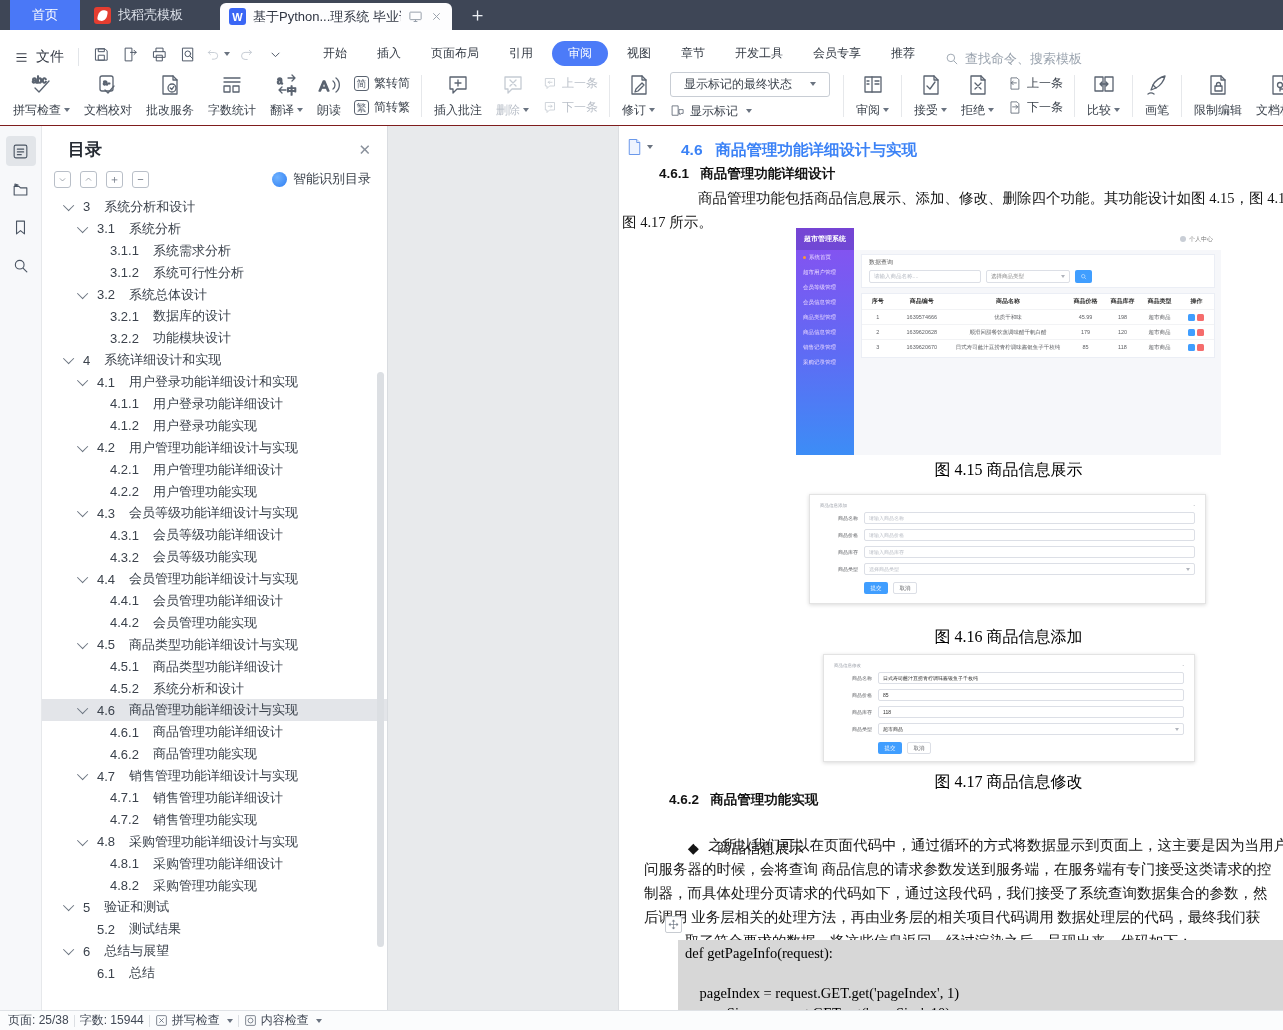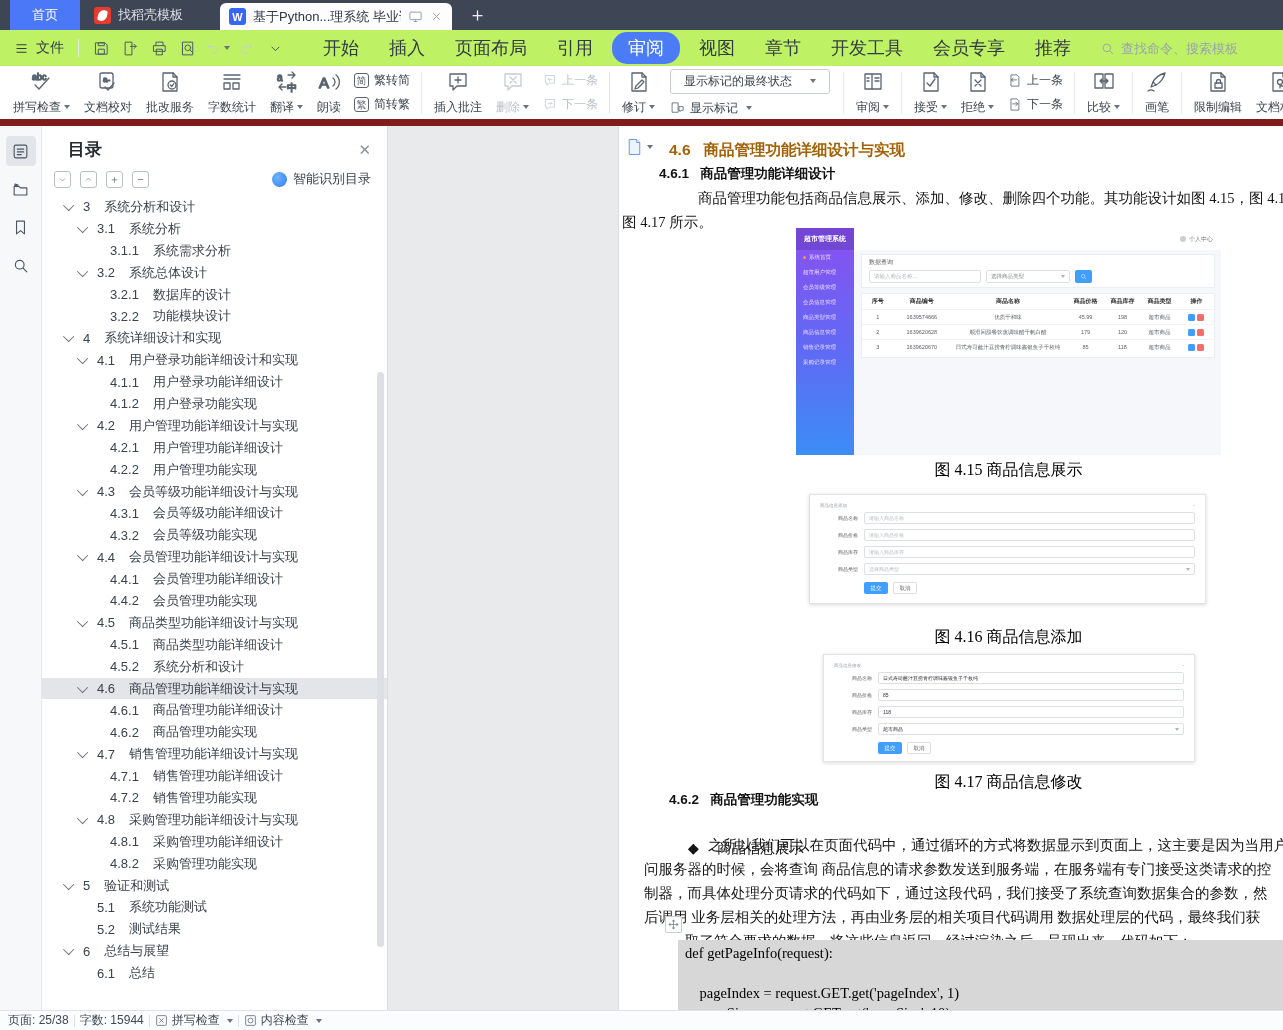--- a/index.html
+++ b/index.html
@@ -17,36 +17,36 @@
   .tab-home { margin-left:10px; width:70px; background:#4a78f7; color:#fff; font-size:13px; display:flex; align-items:center; justify-content:center; }
   .tab-docer { width:140px; color:#dde2ea; font-size:13px; display:flex; align-items:center; gap:7px; padding:0 14px; }
   .docer-logo { width:17px; height:17px; background:#e43d30; border-radius:3px; position:relative; }
   .docer-logo::after { content:""; position:absolute; left:4px; top:3px; width:9px; height:11px; background:#fff; border-radius:60% 20% 55% 25%; transform:rotate(12deg); }
   .tab-doc { margin-top:3px; width:232px; background:#fdfdfe; border-radius:6px 6px 0 0; display:flex; align-items:center; gap:7px; padding:0 9px; color:#2f3542; font-size:13px; }
   .w-logo { width:17px; height:17px; background:#3a66f5; border-radius:3px; color:#fff; font-size:11px; font-weight:bold; display:flex; align-items:center; justify-content:center; }
   .tab-doc .ttl { flex:1; white-space:nowrap; overflow:hidden; }
   .tab-new { color:#eceff4; font-size:19px; display:flex; align-items:center; padding:0 16px; }
 
   
-  .menubar { position:absolute; left:0; top:30px; right:0; height:36px; background:#bef264; display:flex; align-items:center; }
+  .menubar { position:absolute; left:0; top:30px; right:0; height:36px; background:#ffffff; display:flex; align-items:flex-end; }
   .file-btn { display:flex; align-items:center; gap:7px; padding:0 14px 0 14px; font-size:14px; color:#343a45; }
   .vsep { width:1px; height:18px; background:#e2e5e9; }
   .qbar { display:flex; align-items:center; gap:4px; padding:0 10px; }
   .qbtn { width:25px; height:24px; display:flex; align-items:center; justify-content:center; }
   .qbtn svg { width:17px; height:17px; stroke:#4e5867; fill:none; stroke-width:1.4; stroke-linecap:round; stroke-linejoin:round; }
   .mtabs { display:flex; align-items:center; margin-left:10px; }
-  .mtab { font-size:18px; color:#333a44; padding:4px 15px; white-space:nowrap; }
+  .mtab { font-size:12px; color:#333a44; padding:4px 15px; white-space:nowrap; }
   .mtab.active { background:#4c7bf8; color:#fff; border-radius:15px; padding:4px 16px; margin:0 4px; }
   .msearch { display:flex; align-items:center; gap:6px; margin-left:14px; }
   .msearch svg { width:15px; height:15px; stroke:#9aa3ae; fill:none; stroke-width:1.5; }
   .msearch input { border:none; outline:none; font-size:13px; color:#6a7380; width:160px; background:transparent; }
   .msearch input::placeholder { color:#9aa3ae; }
 
   
-  .toolbar { position:absolute; left:0; top:66px; right:0; height:60px; background:#fff; border-bottom:7px solid #7f1d1d; display:flex; align-items:center; padding:0 6px; overflow:hidden; }
+  .toolbar { position:absolute; left:0; top:66px; right:0; height:60px; background:#fff; border-bottom:1px solid #7f1d1d; display:flex; align-items:center; padding:0 6px; overflow:hidden; }
   .tbtn { display:flex; flex-direction:column; align-items:center; justify-content:center; gap:5px; height:56px; padding:0 7px; font-size:12px; color:#3c434d; white-space:nowrap; }
   .tsep { width:1px; height:42px; background:#e6e8eb; margin:0 5px; flex:none; }
   .tstack { display:flex; flex-direction:column; gap:7px; padding:0 6px; }
   .srow { display:flex; align-items:center; gap:5px; font-size:12px; color:#3c434d; white-space:nowrap; }
   .mini-cjk { width:15px; height:15px; border:1px solid #5a6370; border-radius:3px; font-size:10px; line-height:13px; text-align:center; color:#5a6370; }
   .combo-col { display:flex; flex-direction:column; gap:6px; padding:0 8px; }
   .combo { width:160px; height:25px; border:1px solid #c8cdd4; border-radius:3px; display:flex; align-items:center; justify-content:space-between; padding:0 13px; font-size:12px; color:#3c434d; background:#fff; }
 
   
   .lstrip { position:absolute; left:0; top:126px; bottom:20px; width:42px; background:#f7f8fa; border-right:1px solid #e6e8eb; display:flex; flex-direction:column; align-items:center; padding-top:10px; gap:8px; }
@@ -72,21 +72,21 @@
   .titem.lvl2 { padding-left:38px; }
   .titem.lvl2.nochev { padding-left:55px; }
   .titem.lvl3 { padding-left:68px; }
   .titem.sel { background:#e3e5e9; }
   .toc-scroll { position:absolute; right:3px; top:246px; width:7px; height:575px; background:#dcdfe3; border-radius:4px; }
 
   
   .docarea { position:absolute; left:388px; top:126px; bottom:20px; right:0; background:#e8eaec; overflow:hidden; }
   .page { position:absolute; left:230px; top:0; width:800px; height:884px; background:#fff; border-left:1px solid #dcdee1; }
   .dline { position:absolute; white-space:pre; }
-  .dh1 { font-size:15.5px; font-weight:bold; color:#a16207; font-family:"Liberation Sans","DejaVu Sans",sans-serif; }
+  .dh1 { font-size:15.5px; font-weight:bold; color:#3b82f6; font-family:"Liberation Sans","DejaVu Sans",sans-serif;margin-left:12px; }
   .dh2 { font-size:13.5px; font-weight:bold; color:#111; }
   .dbody { font-size:14.5px; color:#151515; font-family:"Liberation Serif","DejaVu Serif",serif; line-height:24px; }
   .dcap { position:absolute; text-align:center; font-size:16px; color:#000; font-family:"Liberation Serif","DejaVu Serif",serif; }
   .floaty { position:absolute; left:8px; top:12px; display:flex; align-items:center; gap:2px; }
   .floaty svg { width:15px; height:18px; stroke:#5a8ce8; fill:#eef4ff; stroke-width:1.2; }
   .dragh { position:absolute; left:46px; top:790px; width:17px; height:17px; background:#fff; border:1px solid #c8ccd2; border-radius:2px; display:flex; align-items:center; justify-content:center; }
   .dragh svg { width:11px; height:11px; stroke:#6a7380; fill:none; stroke-width:1.4; }
   .codeblk { position:absolute; left:59px; top:814px; width:741px; height:70px; background:#d7d7d7; font-family:"Liberation Serif","DejaVu Serif",serif; font-size:14.5px; color:#000; padding-top:3px; overflow:hidden; }
   .codeblk div { white-space:pre; line-height:20px; padding-left:7px; }
 
@@ -494,20 +494,24 @@
       </div>
       <div class="titem lvl2">
         <span class="chev"></span>
         <span class="tnum">3.1</span>
         <span>系统分析</span>
       </div>
       <div class="titem lvl3 nochev">
         <span class="tnum">3.1.1</span>
         <span>系统需求分析</span>
       </div>
+      <div class="titem lvl3 nochev">
+        <span class="tnum">3.1.2</span>
+        <span>系统可行性分析</span>
+      </div>
       <div class="titem lvl2">
         <span class="chev"></span>
         <span class="tnum">3.2</span>
         <span>系统总体设计</span>
       </div>
       <div class="titem lvl3 nochev">
         <span class="tnum">3.2.1</span>
         <span>数据库的设计</span>
       </div>
       <div class="titem lvl3 nochev">
@@ -620,24 +624,20 @@
         <span>采购管理功能详细设计</span>
       </div>
       <div class="titem lvl3 nochev">
         <span class="tnum">4.8.2</span>
         <span>采购管理功能实现</span>
       </div>
       <div class="titem lvl1">
         <span class="chev"></span>
         <span class="tnum">5</span>
         <span>验证和测试</span>
-      </div>
-      <div class="titem lvl2 nochev">
-        <span class="tnum">5.1</span>
-        <span>系统功能测试</span>
       </div>
       <div class="titem lvl2 nochev">
         <span class="tnum">5.2</span>
         <span>测试结果</span>
       </div>
       <div class="titem lvl1">
         <span class="chev"></span>
         <span class="tnum">6</span>
         <span>总结与展望</span>
       </div>

